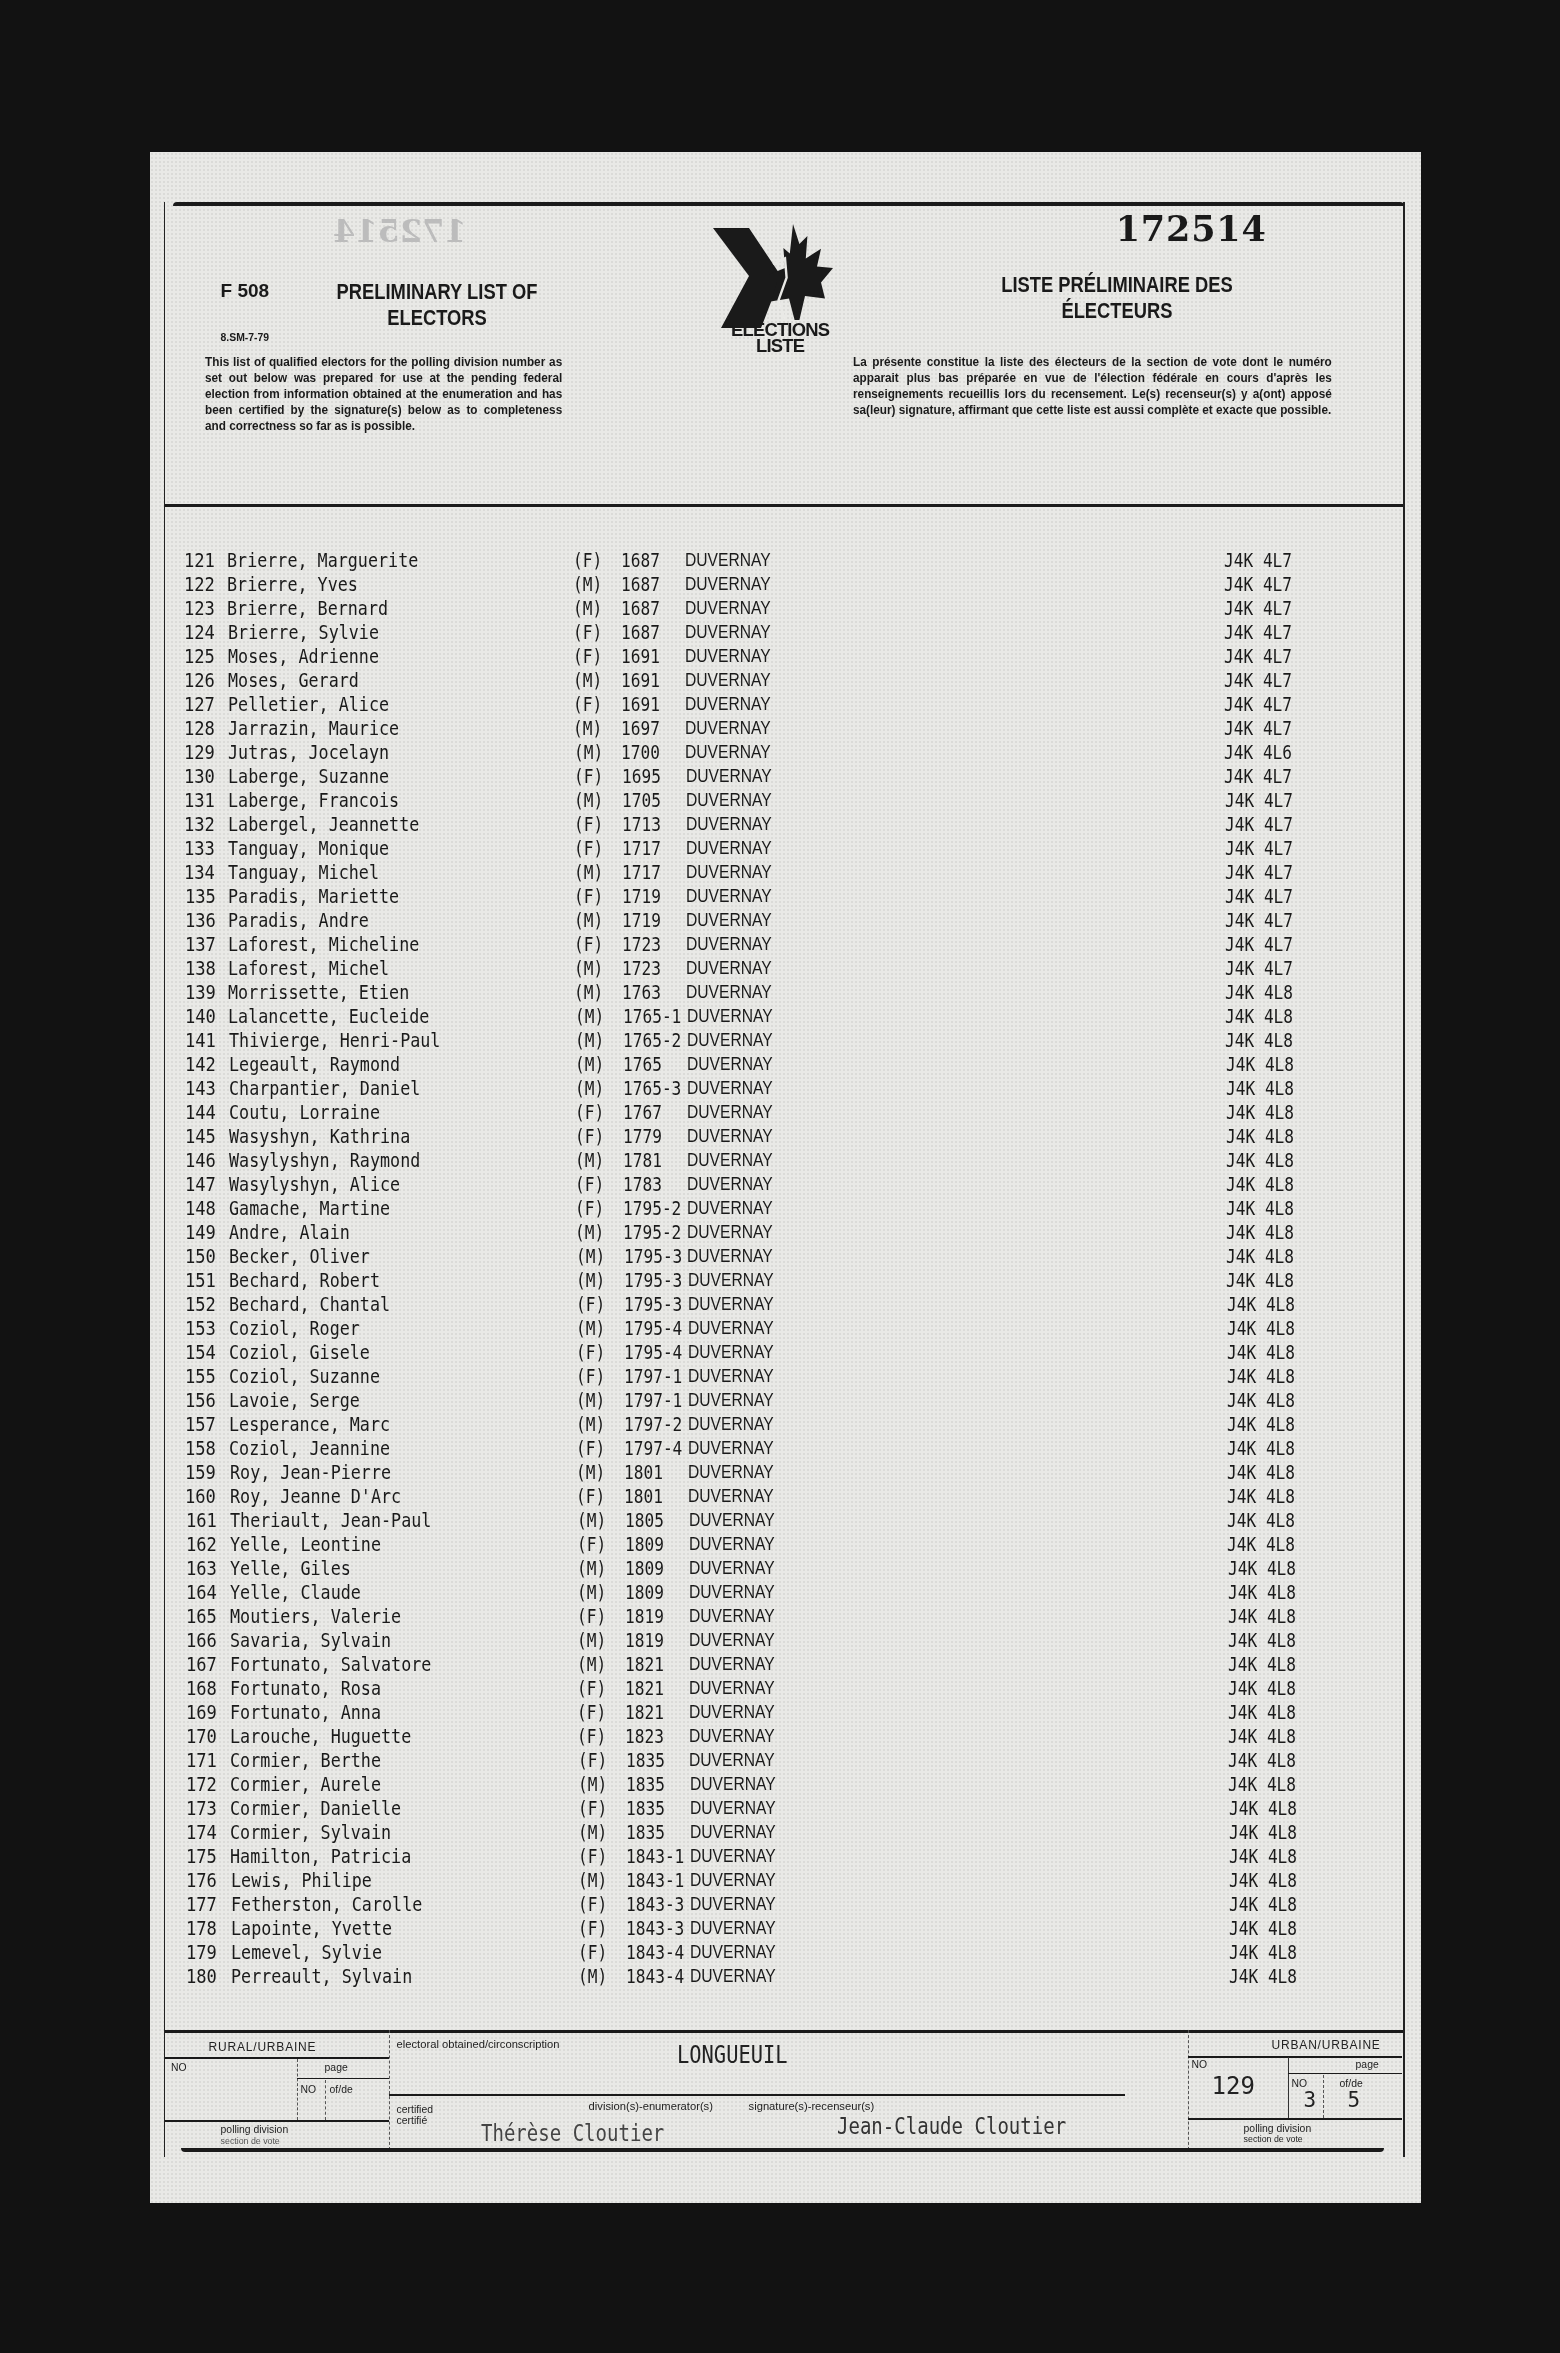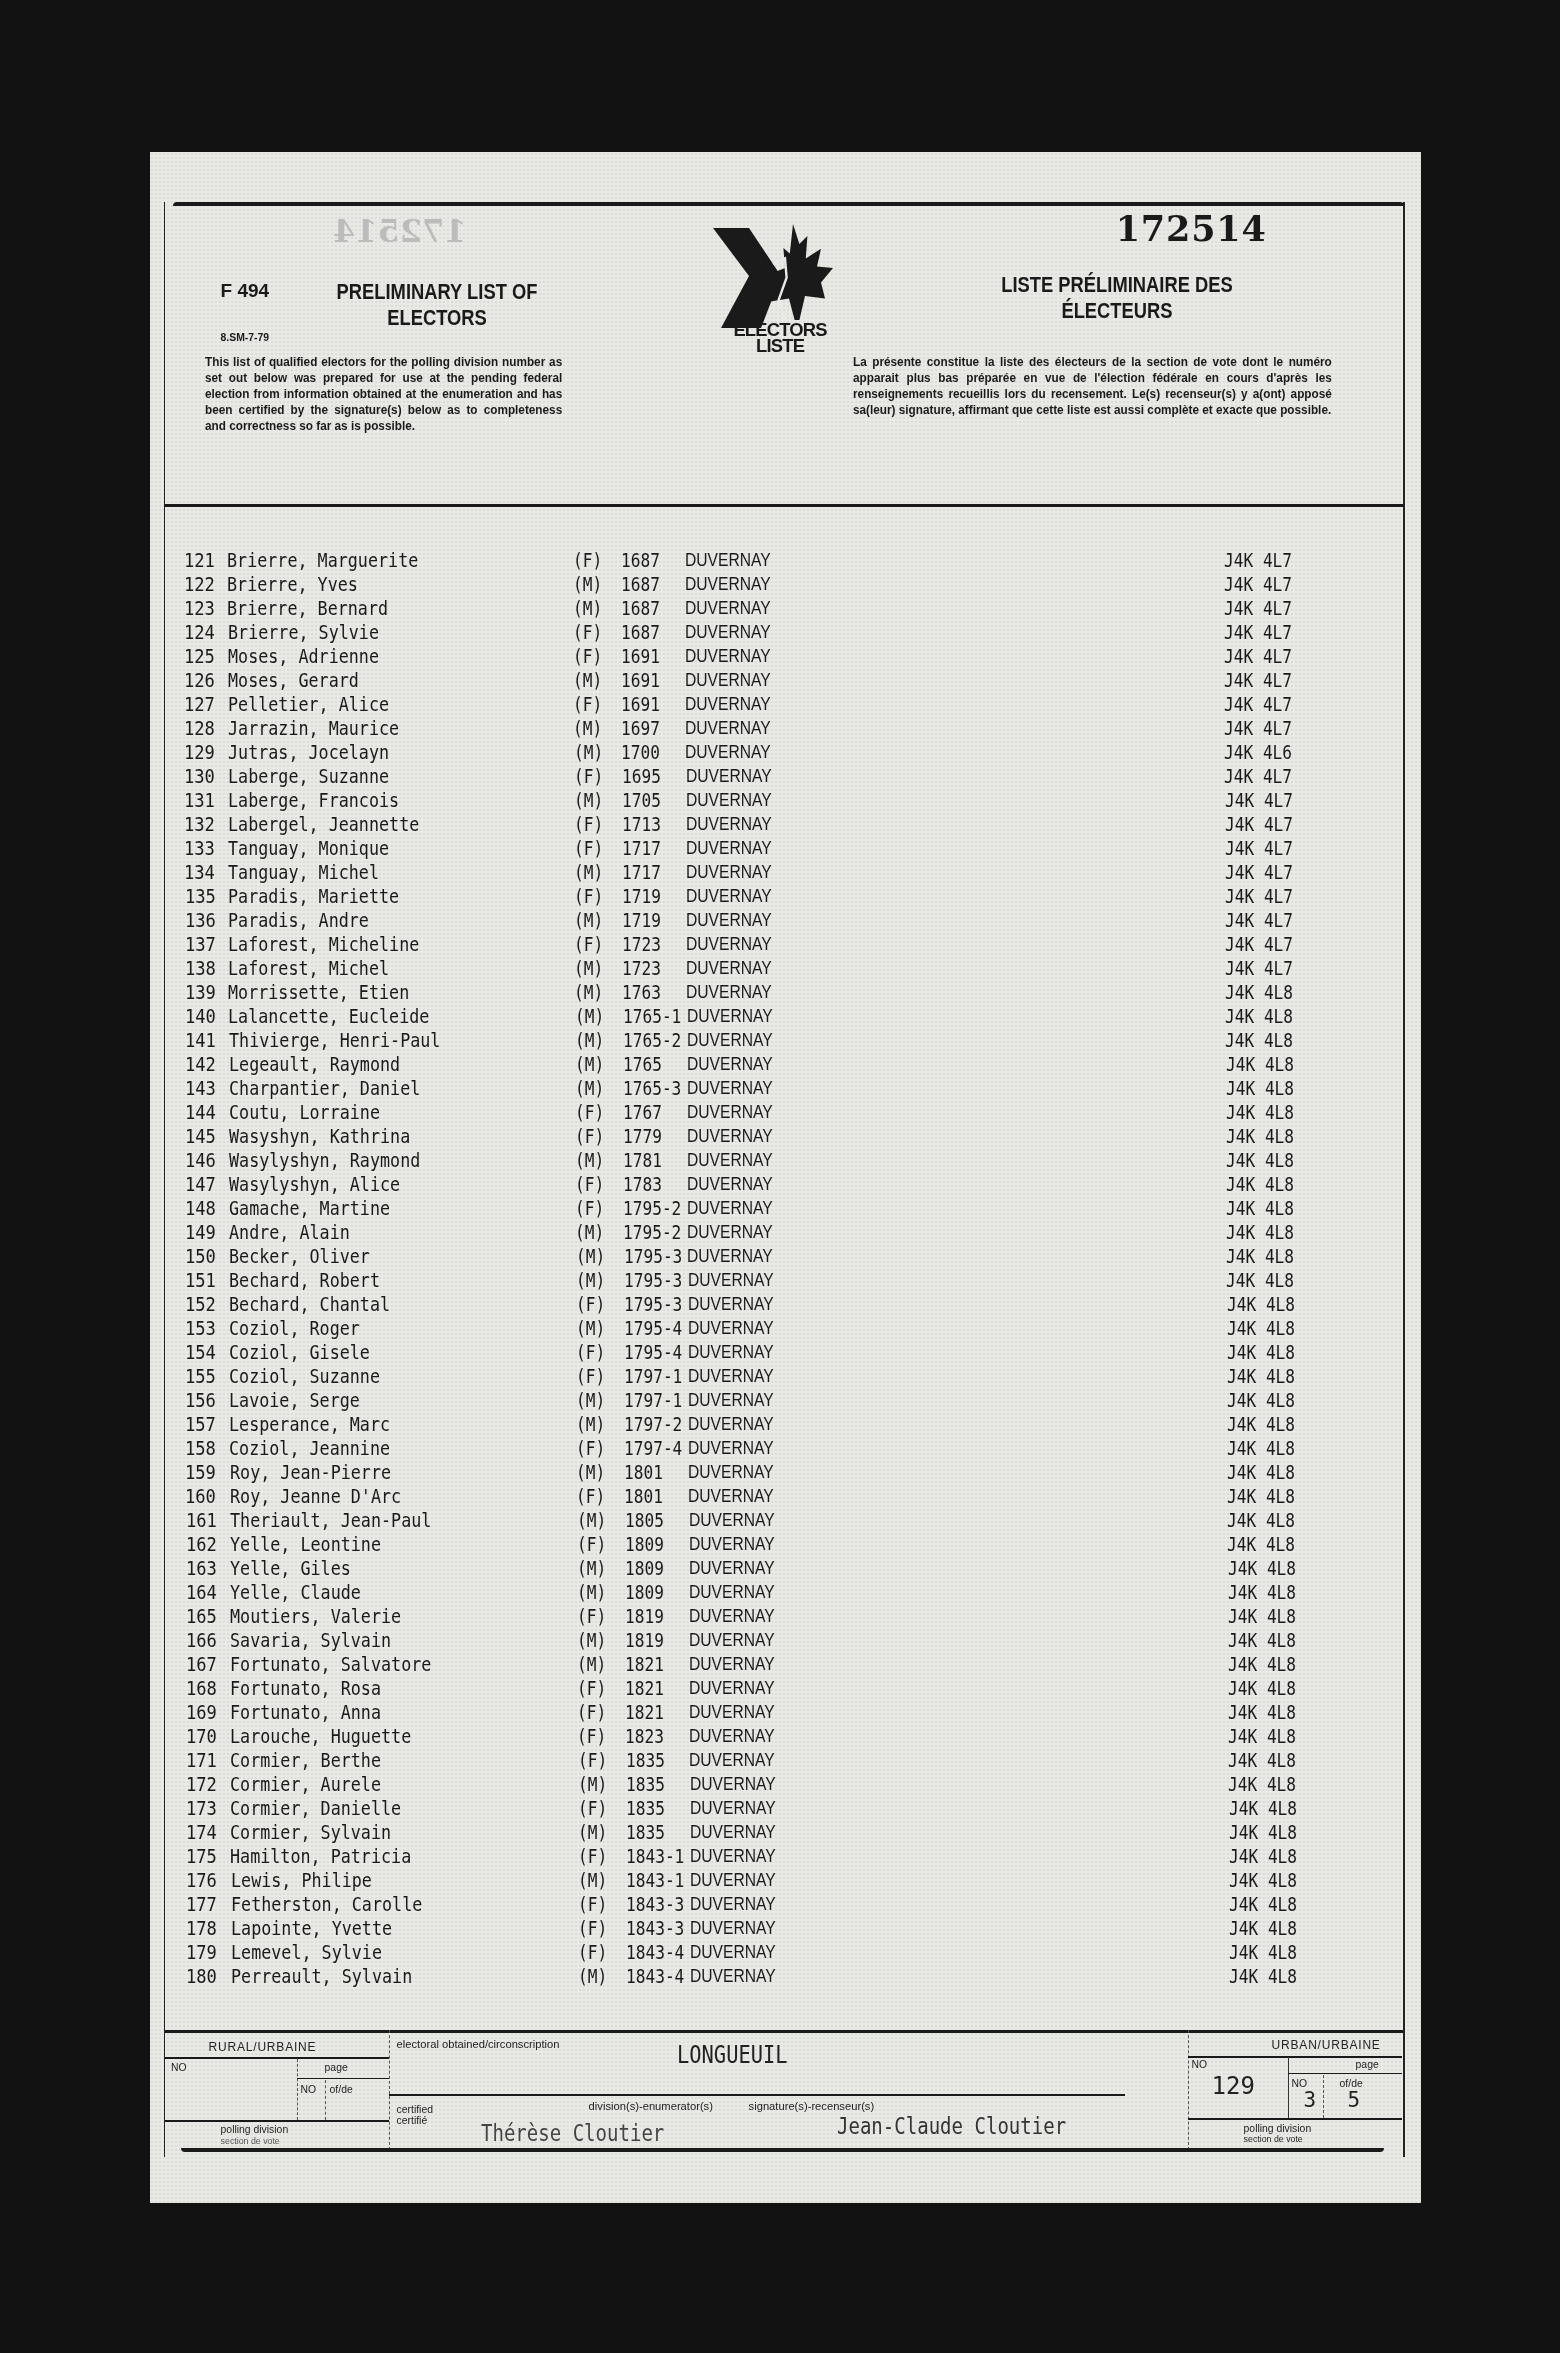--- a/index.html
+++ b/index.html
@@ -76,32 +76,32 @@
 </head>
 <body>
 
 <div class="paper">
   <div class="form">
     <div class="form-top-line"></div>
 
     <div class="ghost-serial">172514</div>
     <div class="serial">172514</div>
 
-    <div class="form-code">F 494</div>
+    <div class="form-code">F 508</div>
     <div class="rev-code">8.SM-7-79</div>
 
     <div class="title-en">PRELIMINARY LIST OF ELECTORS</div>
 
     <svg class="logo" viewBox="0 0 190 160">
       <polygon points="10,10 55,10 95,70 70,135 20,135 55,70" fill="#1a1a1a"></polygon>
       <path d="M110,5 L118,30 L128,20 L126,48 L145,36 L140,58 L160,60 L145,78 L150,98 L125,95 L118,125 L112,125 L105,98 L82,102 L90,78 L80,68 L100,60 L98,35 L106,42 Z" fill="#1a1a1a"></path>
       <path d="M85,55 L100,48 L102,72 L92,100 L100,125" stroke="#e9e9e6" stroke-width="3" fill="none"></path>
     </svg>
     <div class="logo-text">
-      <div>ELECTORS</div>
+      <div>ELECTIONS</div>
       <div>LISTE</div>
     </div>
 
     <div class="title-fr">LISTE PRÉLIMINAIRE DES ÉLECTEURS</div>
 
     <div class="intro intro-en">This list of qualified electors for the polling division number as set out below was prepared for use at the pending federal election from information obtained at the enumeration and has been certified by the signature(s) below as to completeness and correctness so far as is possible.</div>
     <div class="intro intro-fr">La présente constitue la liste des électeurs de la section de vote dont le numéro apparait plus bas préparée en vue de l'élection fédérale en cours d'après les renseignements recueillis lors du recensement. Le(s) recenseur(s) y a(ont) apposé sa(leur) signature, affirmant que cette liste est aussi complète et exacte que possible.</div>
 
     <div class="header-divider"></div>
 

